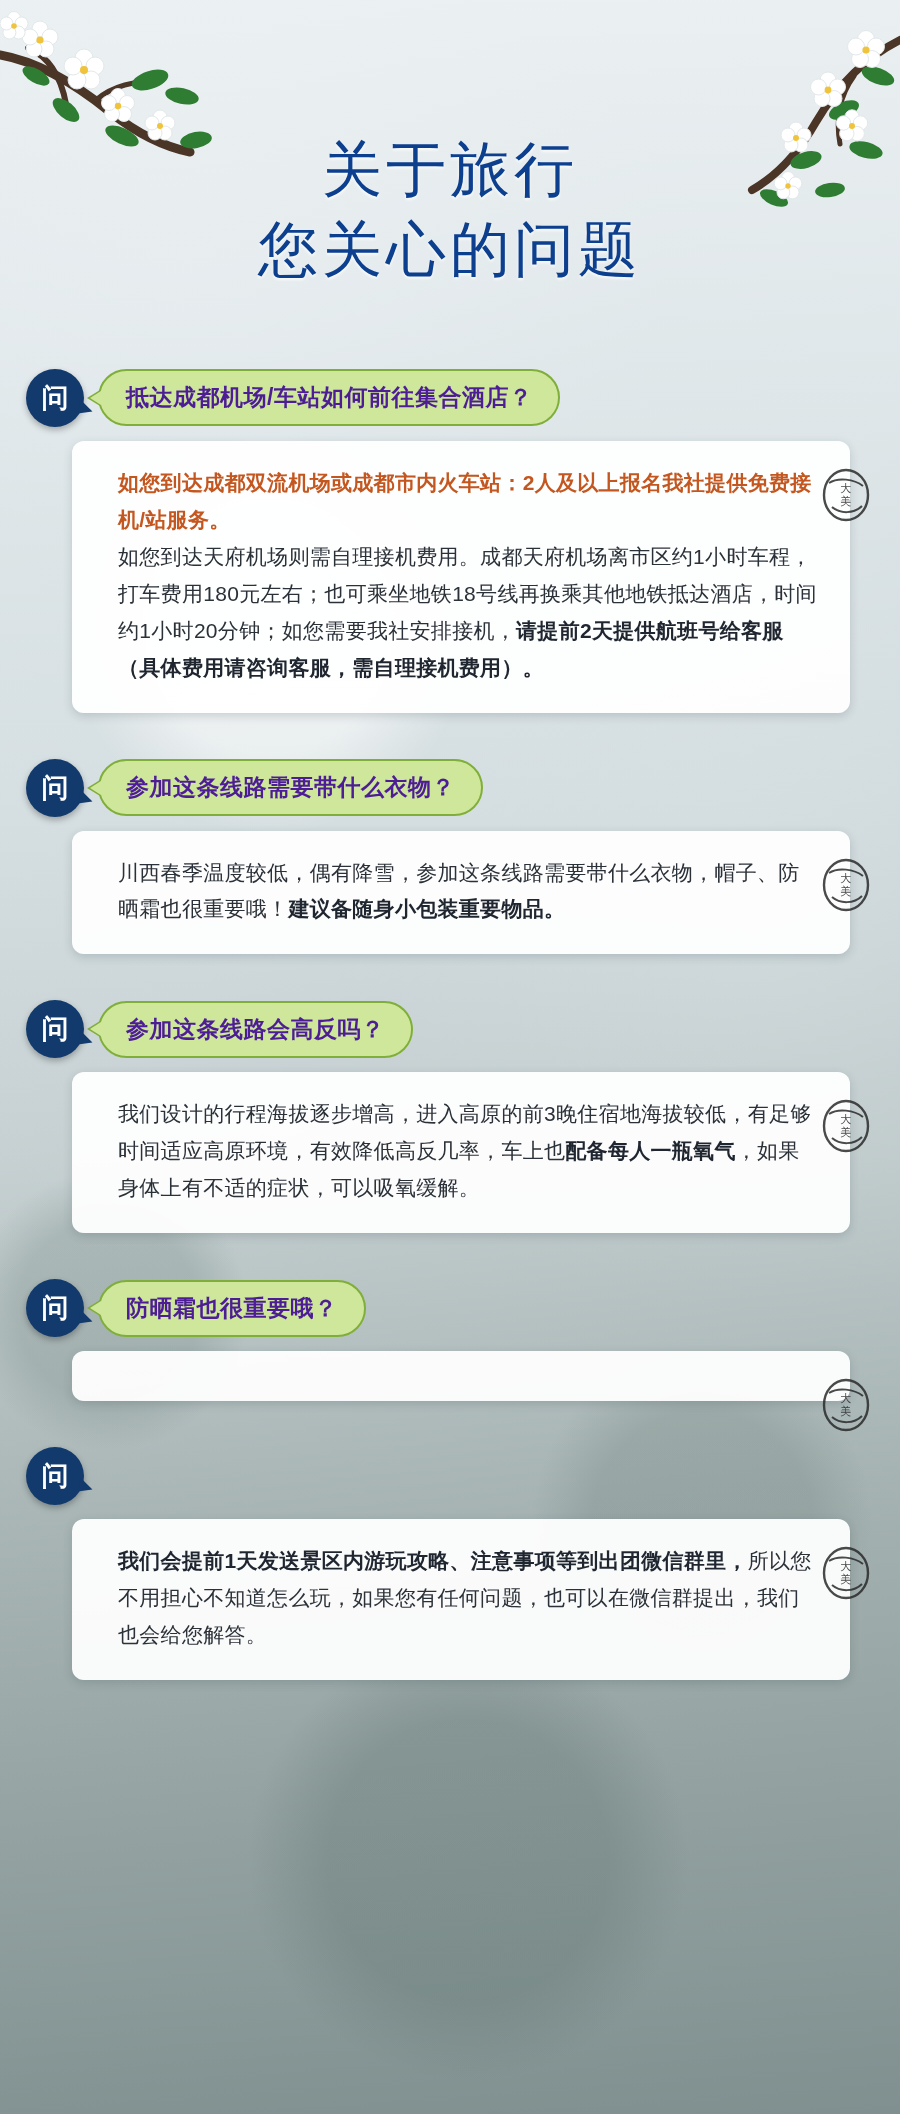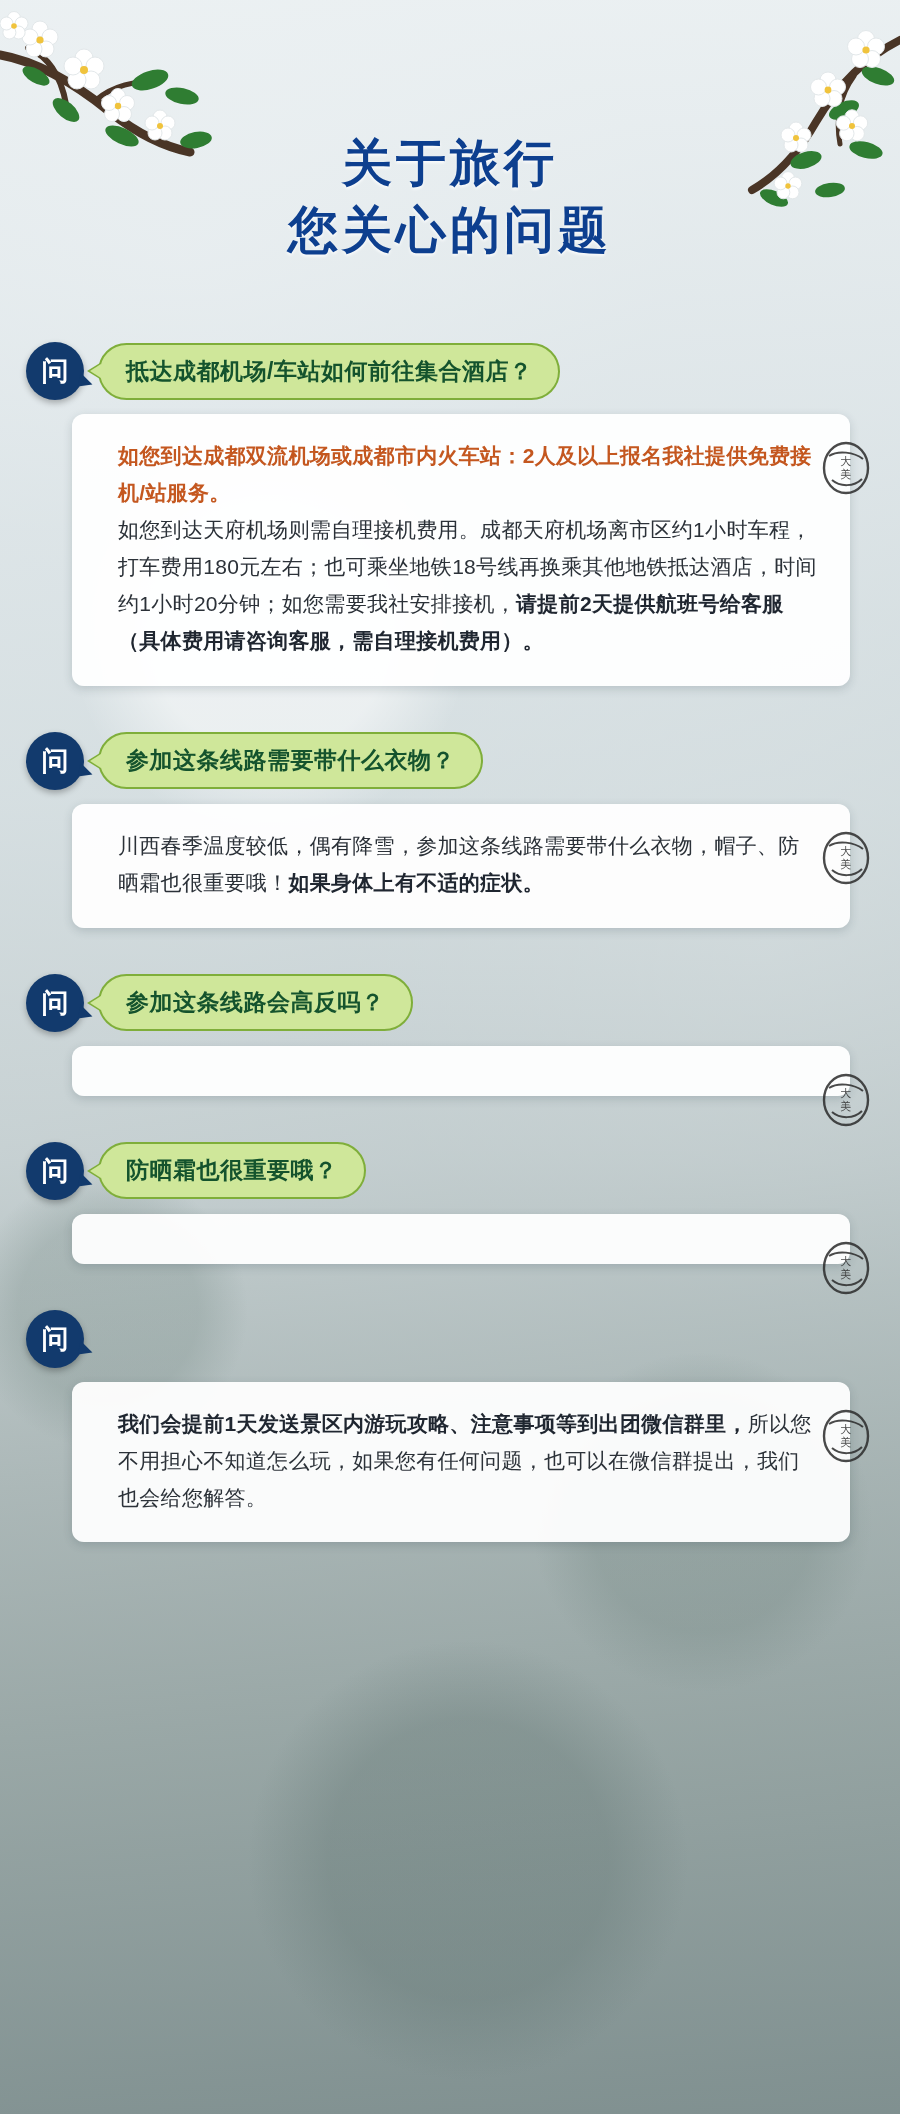--- a/index.html
+++ b/index.html
@@ -38,22 +38,22 @@
   .branch-right{right:0;top:10px;width:260px;height:230px;}
 
   
   .title-block{
     text-align:center;
     padding-top:130px;
     color:#0d3f8f;
     letter-spacing:4px;
   }
   .title-line{
-    font-size:50px;
-    font-weight:bold;
+    font-size:60px;
+    font-weight:normal;
     line-height:1.34;
     text-shadow:0 2px 3px rgba(255,255,255,0.8);
   }
 
   
   .qa-list{margin-top:78px;padding:0 26px 70px 26px;}
   .qa-item{position:relative;margin-bottom:46px;}
 
   .q-row{display:flex;align-items:center;margin-bottom:14px;}
   .q-badge{
@@ -78,21 +78,21 @@
     transform:rotate(12deg);
   }
   .q-bubble{
     margin-left:14px;
     background:#cfe79a;
     border:2px solid #7fae3a;
     border-radius:30px;
     padding:11px 26px;
     font-size:23px;
     font-weight:bold;
-    color:#14532d;
+    color:#4c1d95;
     letter-spacing:0.5px;
     position:relative;
   }
   .q-bubble::before{
     content:"";
     position:absolute;
     left:-13px;top:50%;margin-top:-8px;
     width:0;height:0;
     border-top:8px solid transparent;
     border-bottom:8px solid transparent;
@@ -285,38 +285,41 @@
         </div>
       </div>
 
       <div class="qa-item">
         <div class="q-row">
           <div class="q-badge">问</div>
           <div class="q-bubble">参加这条线路需要带什么衣物？</div>
         </div>
         <div class="a-card">
           <p>
-            <span>川西春季温度较低，偶有降雪，参加这条线路需要带什么衣物，帽子、防晒霜也很重要哦！</span><span class="hl-bold">如果身体上有不适的症状。</span>
+            <span>川西春季温度较低，偶有降雪，参加这条线路需要带什么衣物，帽子、防晒霜也很重要哦！</span><span class="hl-bold">建议备随身小包装重要物品。</span>
           </p>
           <svg class="seal" viewBox="0 0 52 56">
             <ellipse cx="26" cy="28" rx="22" ry="25" fill="none" stroke="#2b2b2b" stroke-width="2.4"></ellipse>
             <path d="M9 16 C18 10, 34 12, 43 19" stroke="#2b2b2b" stroke-width="2" fill="none"></path>
             <path d="M12 40 C20 47, 34 47, 42 39" stroke="#2b2b2b" stroke-width="2" fill="none"></path>
             <text x="26" y="25" font-size="11" text-anchor="middle" fill="#2b2b2b" font-family="'Liberation Serif',serif">大</text>
             <text x="26" y="38" font-size="11" text-anchor="middle" fill="#2b2b2b" font-family="'Liberation Serif',serif">美</text>
           </svg>
         </div>
       </div>
 
       <div class="qa-item">
         <div class="q-row">
           <div class="q-badge">问</div>
           <div class="q-bubble">参加这条线路会高反吗？</div>
         </div>
         <div class="a-card">
+          <p>
+            <span>我们设计的行程海拔逐步增高，进入高原的前3晚住宿地海拔较低，有足够时间适应高原环境，有效降低高反几率，车上也</span><span class="hl-bold">配备每人一瓶氧气</span><span>，如果身体上有不适的症状，可以吸氧缓解。</span>
+          </p>
           <svg class="seal" viewBox="0 0 52 56">
             <ellipse cx="26" cy="28" rx="22" ry="25" fill="none" stroke="#2b2b2b" stroke-width="2.4"></ellipse>
             <path d="M9 16 C18 10, 34 12, 43 19" stroke="#2b2b2b" stroke-width="2" fill="none"></path>
             <path d="M12 40 C20 47, 34 47, 42 39" stroke="#2b2b2b" stroke-width="2" fill="none"></path>
             <text x="26" y="25" font-size="11" text-anchor="middle" fill="#2b2b2b" font-family="'Liberation Serif',serif">大</text>
             <text x="26" y="38" font-size="11" text-anchor="middle" fill="#2b2b2b" font-family="'Liberation Serif',serif">美</text>
           </svg>
         </div>
       </div>
 

